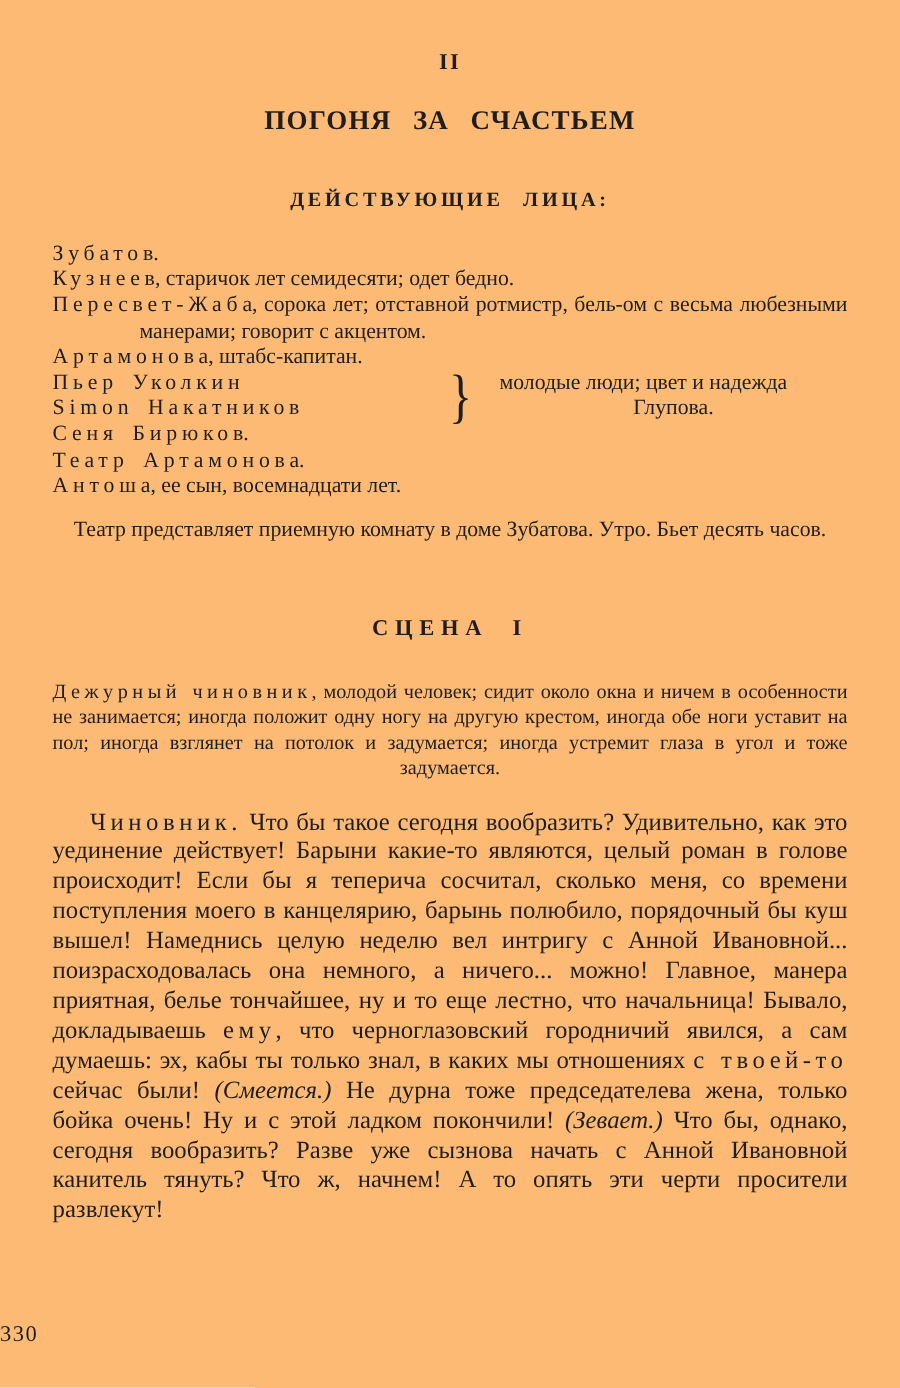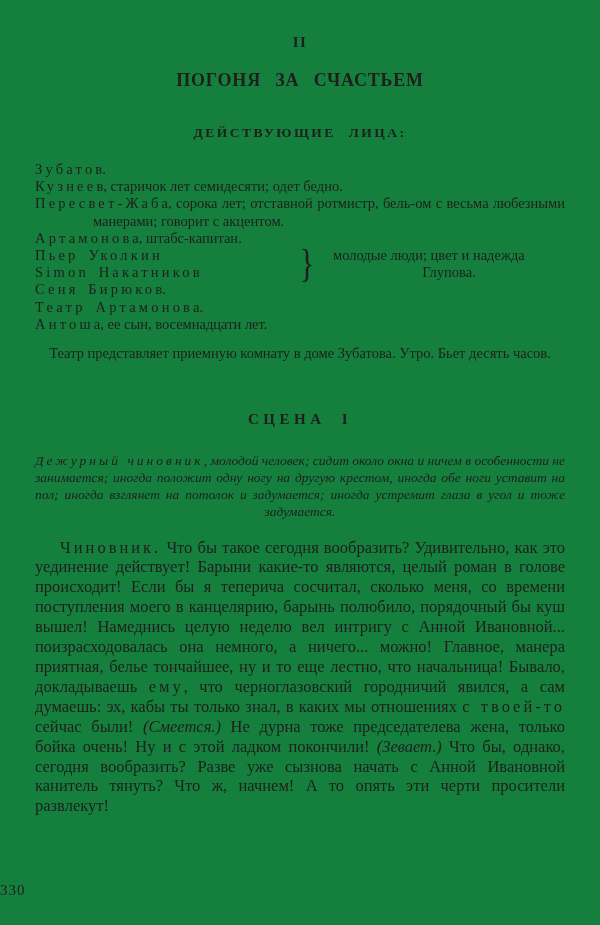--- a/index.html
+++ b/index.html
@@ -1,21 +1,21 @@
 <!DOCTYPE html>
 <html><head>
 <meta charset="utf-8">
 <style>
   html, body { margin: 0; padding: 0; background: #e8e8e8; }
   .page {
     position: relative;
     width: 600px;
     height: 925px;
     margin: 0 auto;
-    background: #15803d;
+    background: #fdba74;
     color: #1e1e1e;
     font-family: "Liberation Serif", "DejaVu Serif", serif;
     box-sizing: border-box;
     padding: 33px 35px 0 35px;
     overflow: hidden;
   }
   .part-number {
     text-align: center;
     font-weight: bold;
     font-size: 15px;
@@ -80,21 +80,20 @@
     letter-spacing: 4.5px;
     word-spacing: 8px;
     line-height: 18px;
   }
   .scene-direction {
     margin-top: 24px;
     font-size: 13.5px;
     line-height: 17px;
     text-align: justify;
     text-align-last: center;
-    font-style: italic;
   }
   .monologue {
     margin-top: 18px;
     font-size: 16.5px;
     line-height: 19.9px;
     text-align: justify;
     text-indent: 25px;
   }
   .seg-normal { }
   .seg-spaced { letter-spacing: 3px; }

